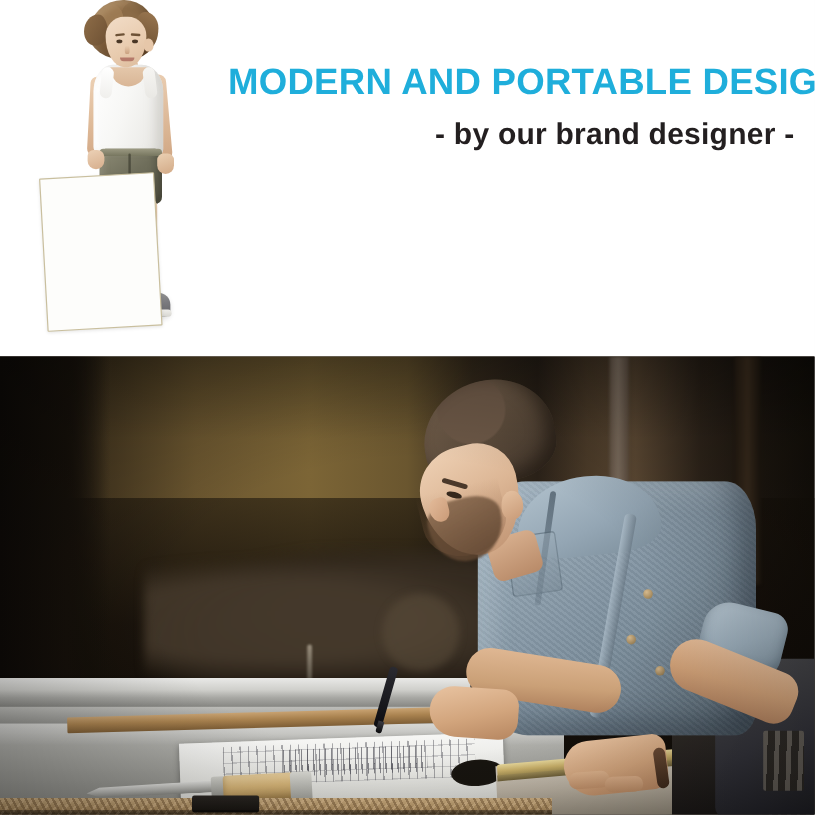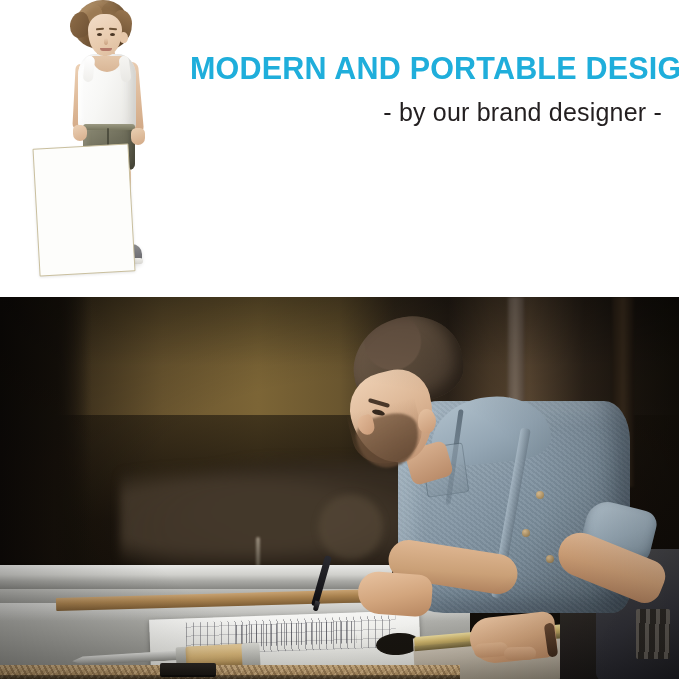--- a/index.html
+++ b/index.html
@@ -206,21 +206,21 @@
     margin: 0;
     font-size: 30.5px;
     font-weight: bold;
     letter-spacing: 0.2px;
     line-height: 1.08;
     white-space: nowrap;
   }
   .subheadline {
     margin: 14px 0 0 0;
     font-size: 25px;
-    font-weight: normal;
+    font-weight: bold;
     letter-spacing: 0.2px;
     line-height: 1.1;
     white-space: nowrap;
   }
 
   
   .photo-section {
     position: absolute;
     left: 0;
     top: 297px;

